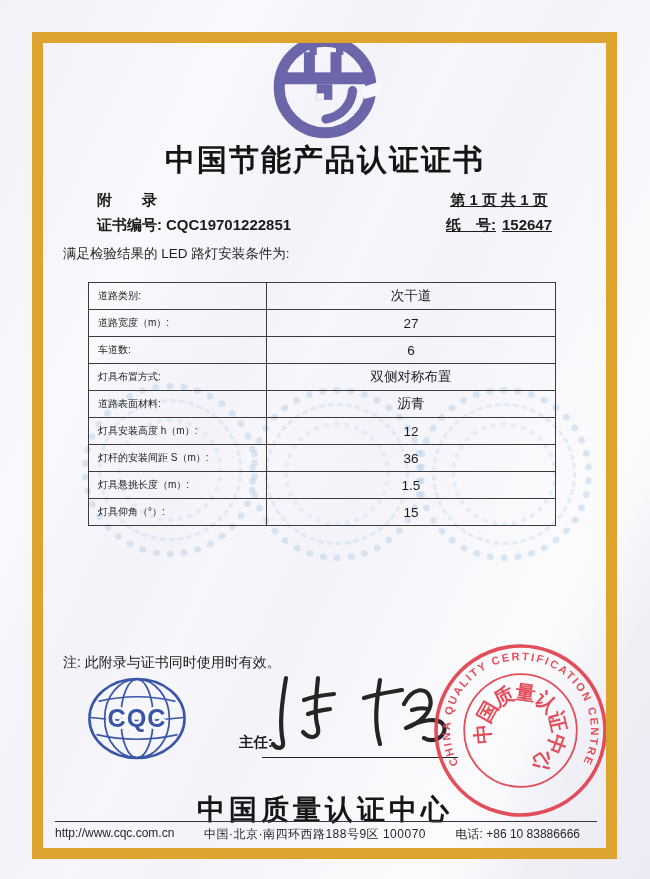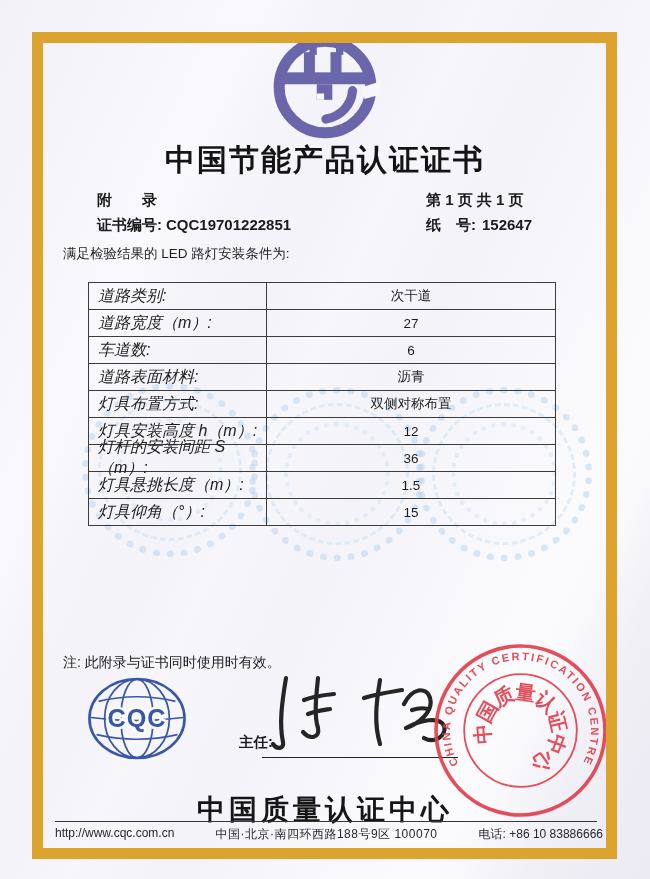--- a/index.html
+++ b/index.html
@@ -21,42 +21,42 @@
   .wm{ position:absolute; border-radius:50%; opacity:.55; z-index:0; }
   .wm-ring{ width:162px; height:160px; border:7px dotted #bcd6ee; }
   .wm-ring::before{ content:""; position:absolute; inset:9px; border-radius:50%; border:3px dashed #cfe2f3; }
   .wm-ring::after{ content:""; position:absolute; inset:28px; border-radius:50%; border:5px dotted #d6e6f5; }
   
   .logo-wrap{ position:absolute; left:270px; top:32px; width:110px; height:110px; z-index:2; }
   .title{ position:absolute; left:0; right:0; top:140px; text-align:center;
     font-size:30px; font-weight:700; letter-spacing:2px; color:#141414; z-index:2;}
   .meta{ position:absolute; left:63px; right:78px; top:188px; z-index:2; font-weight:700; font-size:15px; color:#1b1b1b;}
   .meta-row{ display:flex; justify-content:space-between; height:25px; align-items:center;padding-left:34px;}
-  .meta-right{ width:146px; text-align:left; white-space:nowrap;}
+  .meta-right{ width:146px; text-align:center; white-space:nowrap;text-decoration:underline;}
   .meta-left{ white-space:nowrap;}
   .meta-left .val{ margin-left:4px; }
   .meta-right .val{ margin-left:6px; }
   .intro{ position:absolute; left:63px; top:245px; font-size:13.5px; color:#1f1f1f; z-index:2;}
   
   .cond-table{ position:absolute; left:88px; top:282px; width:466px; border:1.3px solid #3c3c3c; z-index:2; background:transparent;}
   .t-row{ display:flex; height:26px; border-bottom:1.3px solid #3c3c3c; }
   .t-row:last-child{ border-bottom:none; }
-  .t-label{ width:168px; border-right:1.3px solid #3c3c3c; display:flex; align-items:center; padding-left:9px; font-size:16px;font-style:italic; }
+  .t-label{ width:168px; border-right:1.3px solid #3c3c3c; display:flex; align-items:center; padding-left:9px; font-size:10px; }
   .t-value{ flex:1; display:flex; align-items:center; justify-content:center; font-size:13.5px; }
   .note{ position:absolute; left:63px; top:637px; font-size:14px; z-index:2;margin-top:17px;}
   
   .cqc-globe{ position:absolute; left:86px; top:676px; width:102px; height:86px; z-index:2;}
   .director{ position:absolute; left:239px; top:733px; font-size:14.5px; font-weight:700; z-index:2;}
   .sig-line{ position:absolute; left:262px; top:757px; width:196px; border-top:1.8px solid #22222a; z-index:2;}
   .sig-svg{ position:absolute; left:252px; top:664px; width:215px; height:92px; z-index:2;}
   .stamp{ position:absolute; left:432px; top:642px; width:177px; height:177px; z-index:2; opacity:.92;}
   .org-name{ position:absolute; left:0; right:0; top:791px; text-align:center;
     font-size:28px; font-weight:700; letter-spacing:4px; color:#161616; z-index:2;}
   .footer-rule{ position:absolute; left:55px; right:53px; top:821px; border-top:1.6px solid #35353f; z-index:2;}
-  .footer{ position:absolute; left:55px; right:47px; top:826px; display:flex; justify-content:space-between;
+  .footer{ position:absolute; left:55px; right:70px; top:826px; display:flex; justify-content:space-between;
     font-size:12px; color:#26262c; z-index:2;}
   .footer .mid{ letter-spacing:.5px; }
 </style>
 </head>
 <body>
 
 <div class="page">
 
   <div class="wm wm-ring" style="left:82px; top:383px;"></div>
   <div class="wm wm-ring" style="left:249px; top:387px;"></div>
@@ -110,26 +110,26 @@
       </div>
     <div class="t-row">
         <div class="t-label">道路宽度（m）:</div>
         <div class="t-value">27</div>
       </div>
     <div class="t-row">
         <div class="t-label">车道数:</div>
         <div class="t-value">6</div>
       </div>
     <div class="t-row">
+        <div class="t-label">灯具布置方式:</div>
+        <div class="t-value">双侧对称布置</div>
+      </div>
+    <div class="t-row">
         <div class="t-label">道路表面材料:</div>
         <div class="t-value">沥青</div>
-      </div>
-    <div class="t-row">
-        <div class="t-label">灯具布置方式:</div>
-        <div class="t-value">双侧对称布置</div>
       </div>
     <div class="t-row">
         <div class="t-label">灯具安装高度 h（m）:</div>
         <div class="t-value">12</div>
       </div>
     <div class="t-row">
         <div class="t-label">灯杆的安装间距 S（m）:</div>
         <div class="t-value">36</div>
       </div>
     <div class="t-row">

